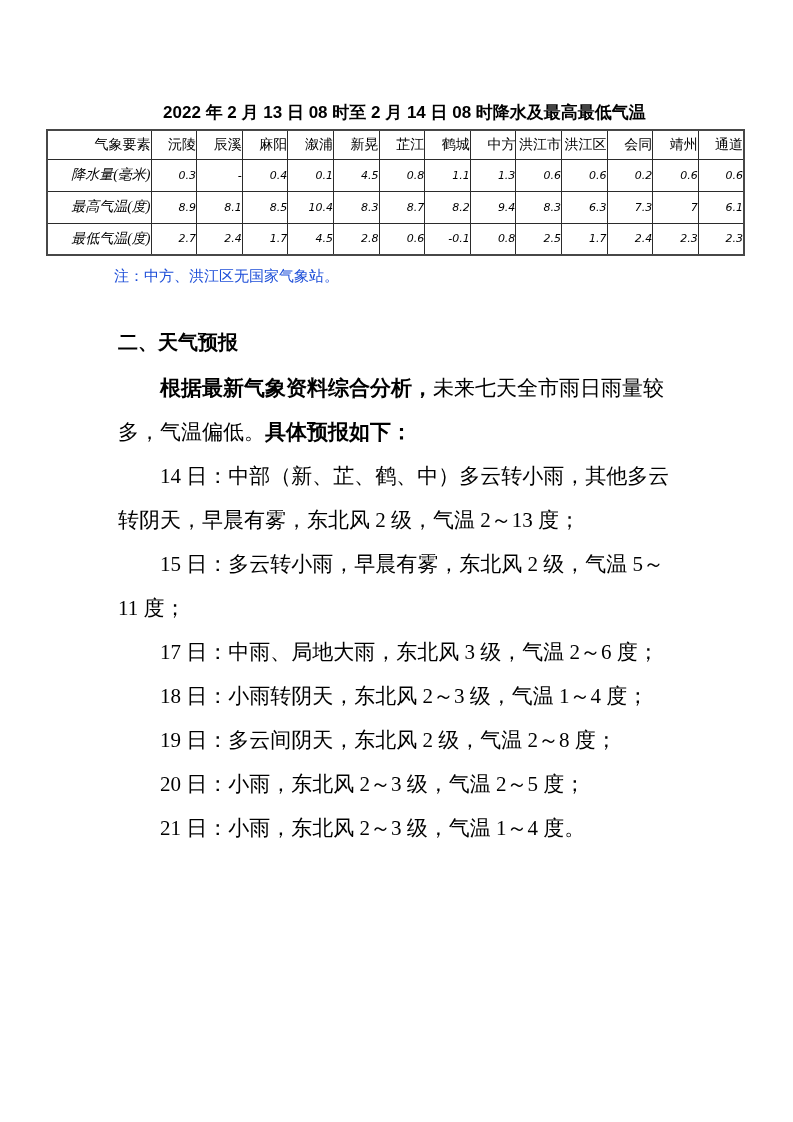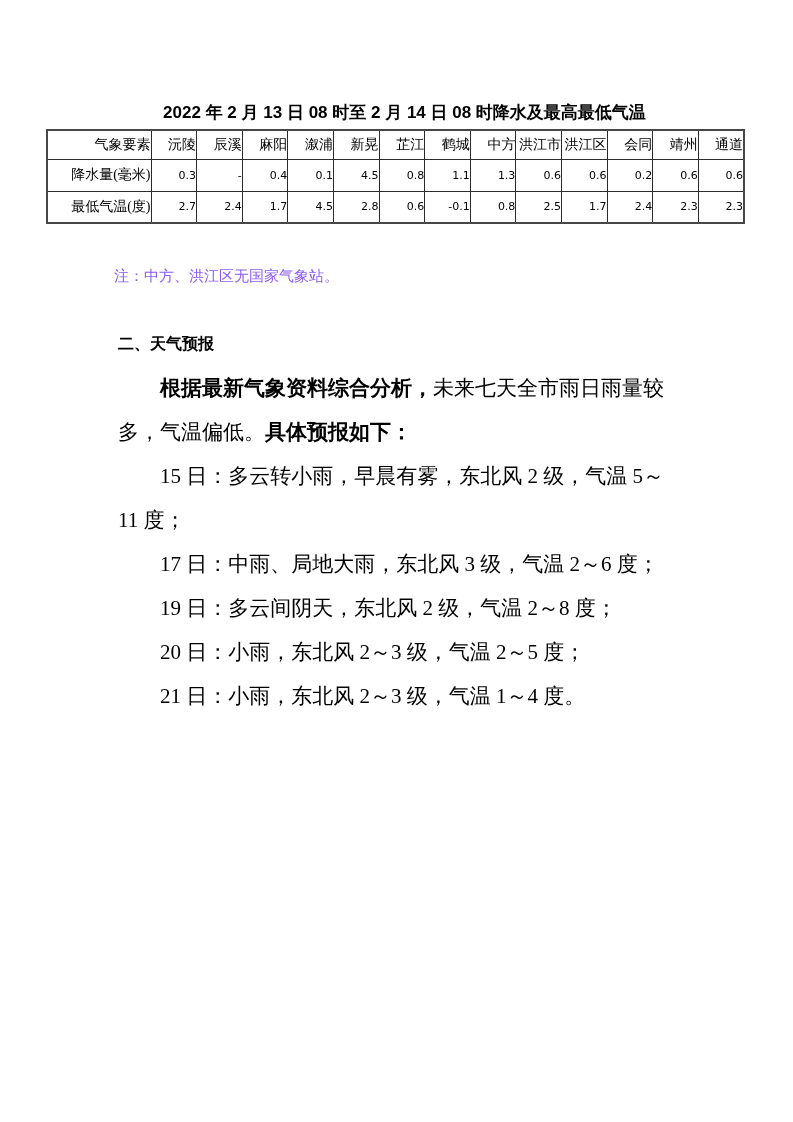--- a/index.html
+++ b/index.html
@@ -22,41 +22,41 @@
     width: 699px; table-layout: fixed;
     border-collapse: collapse;
     border: 2px solid #474747;
   }
   table.weather td {
     border: 1px solid #2b2b2b;
     text-align: right; vertical-align: middle;
     padding: 0; font-size: 14px; overflow: hidden;
   }
   table.weather thead tr { height: 29px; }
-  table.weather tbody tr { height: 32px; }
+  table.weather tbody tr { height: 32px; font-style: italic; }
   table.weather td.num {
     font-family: "DejaVu Sans", sans-serif;
     font-size: 11px; font-weight: 500;
   }
   .table-note {
     position: absolute; top: 265px; left: 114px;
-    font-size: 15px; line-height: 22px; color: #8b5cf6;
+    font-size: 15px; line-height: 22px; color: #1d4ed8;
   }
   .content {
     position: absolute; top: 322px; left: 118px; width: 562px;
     font-size: 21px; line-height: 44px;
   }
   .content p { margin: 0; }
   .b {
     font-family: "Liberation Sans", sans-serif;
     font-weight: bold;
   }
   .heading {
-    font-family: Liberation Serif, serif;
-    font-weight: bold; font-size: 16px;
+    font-family: Liberation Mono, monospace;
+    font-weight: bold; font-size: 20px;
   }
   .par { text-indent: 42px; }
 </style>
 </head>
 <body>
 
 <div class="doc-title">2022 年 2 月 13 日 08 时至 2 月 14 日 08 时降水及最高最低气温</div>
 
 <table class="weather">
   <colgroup>
@@ -92,20 +92,36 @@
         <td class="num">0.8</td>
         <td class="num">1.1</td>
         <td class="num">1.3</td>
         <td class="num">0.6</td>
         <td class="num">0.6</td>
         <td class="num">0.2</td>
         <td class="num">0.6</td>
         <td class="num">0.6</td>
       </tr>
       <tr>
+        <td>最高气温(度)</td>
+        <td class="num">8.9</td>
+        <td class="num">8.1</td>
+        <td class="num">8.5</td>
+        <td class="num">10.4</td>
+        <td class="num">8.3</td>
+        <td class="num">8.7</td>
+        <td class="num">8.2</td>
+        <td class="num">9.4</td>
+        <td class="num">8.3</td>
+        <td class="num">6.3</td>
+        <td class="num">7.3</td>
+        <td class="num">7</td>
+        <td class="num">6.1</td>
+      </tr>
+      <tr>
         <td>最低气温(度)</td>
         <td class="num">2.7</td>
         <td class="num">2.4</td>
         <td class="num">1.7</td>
         <td class="num">4.5</td>
         <td class="num">2.8</td>
         <td class="num">0.6</td>
         <td class="num">-0.1</td>
         <td class="num">0.8</td>
         <td class="num">2.5</td>
@@ -118,19 +134,21 @@
 </table>
 
 <div class="table-note">注：中方、洪江区无国家气象站。</div>
 
 <div class="content">
   <p class="heading">二、天气预报</p>
   <p class="par">
     <span class="b">根据最新气象资料综合分析，</span><span>未来七天全市雨日雨量较多，气温偏低。</span><span class="b">具体预报如下：</span>
   </p>
   <div>
+      <p class="par">14 日：中部（新、芷、鹤、中）多云转小雨，其他多云转阴天，早晨有雾，东北风 2 级，气温 2～13 度；</p>
       <p class="par">15 日：多云转小雨，早晨有雾，东北风 2 级，气温 5～11 度；</p>
       <p class="par">17 日：中雨、局地大雨，东北风 3 级，气温 2～6 度；</p>
+      <p class="par">18 日：小雨转阴天，东北风 2～3 级，气温 1～4 度；</p>
       <p class="par">19 日：多云间阴天，东北风 2 级，气温 2～8 度；</p>
       <p class="par">20 日：小雨，东北风 2～3 级，气温 2～5 度；</p>
       <p class="par">21 日：小雨，东北风 2～3 级，气温 1～4 度。</p>
     </div>
 </div>
 
 </body></html>

